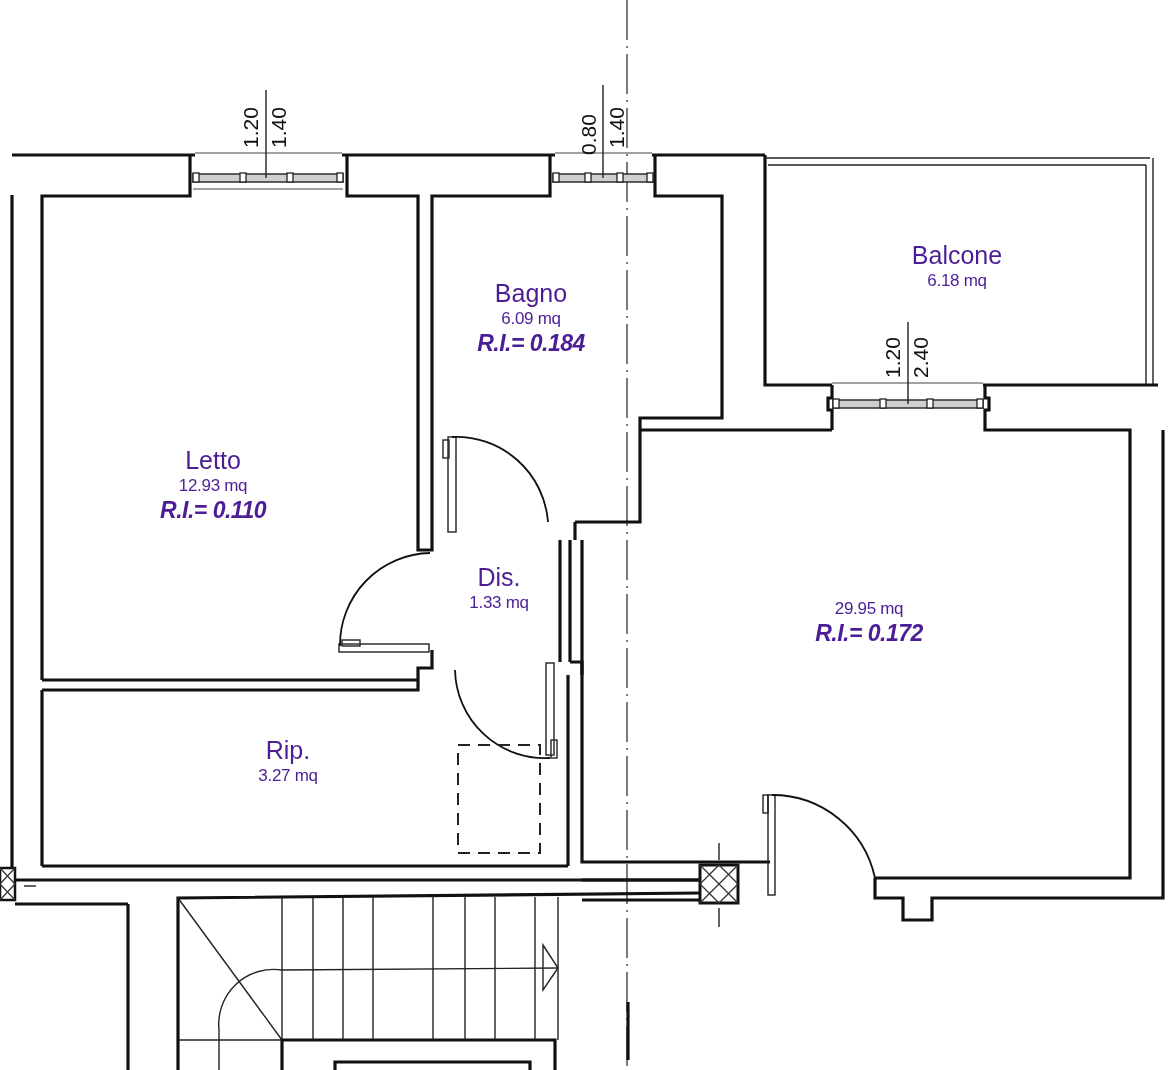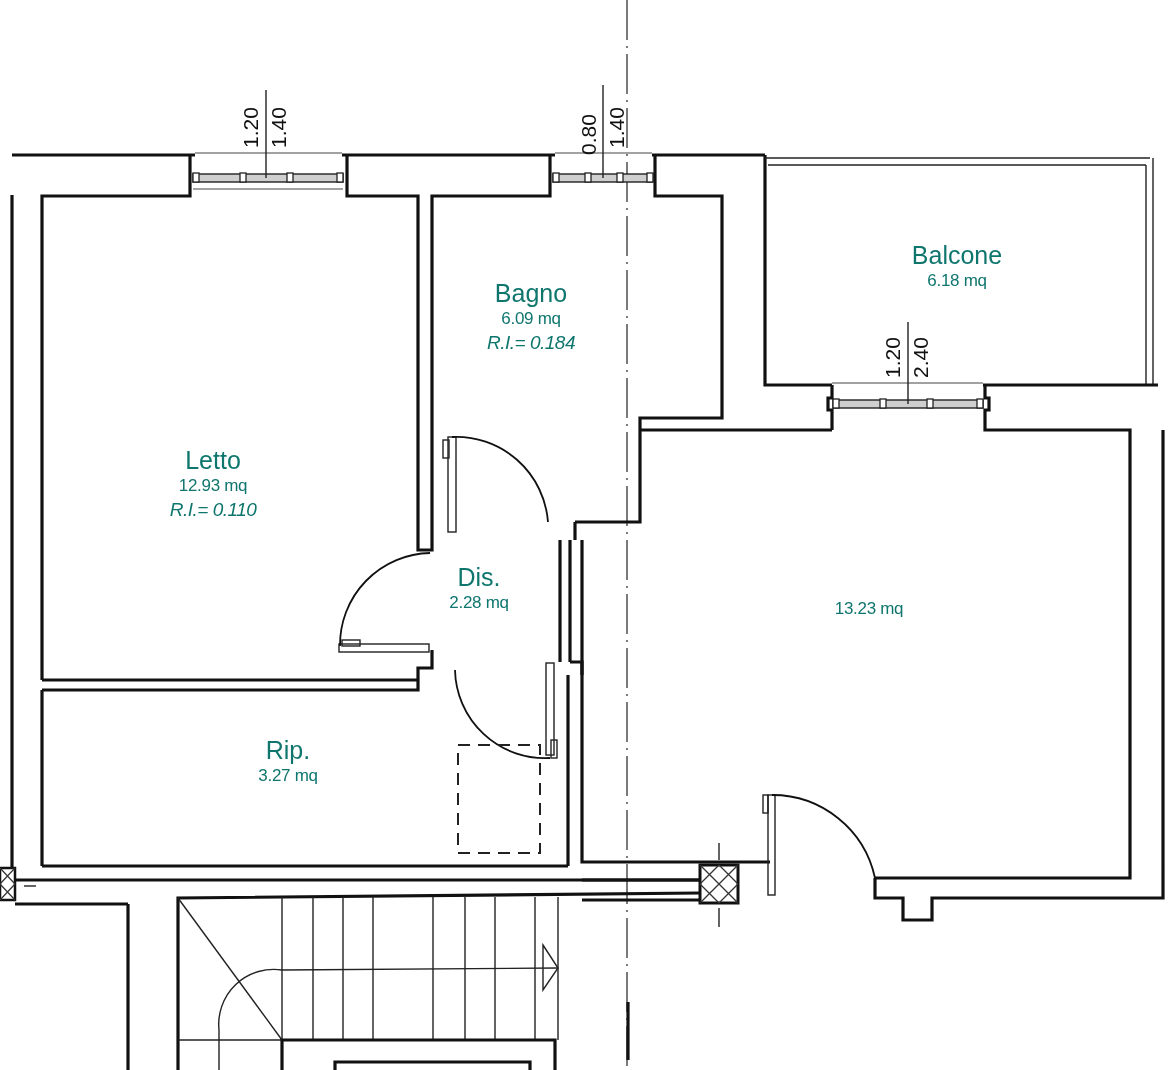--- a/index.html
+++ b/index.html
@@ -6,24 +6,24 @@
     body { width: 1171px; height: 1070px; overflow: hidden; position: relative; font-family: "Liberation Sans", sans-serif; }
     #plan { position: absolute; left: 0; top: 0; width: 1171px; height: 1070px; }
     .wall { fill: none; stroke: #111; stroke-width: 3.2; }
     .thin { fill: none; stroke: #222; stroke-width: 1.4; }
     .hair { fill: none; stroke: #444; stroke-width: 1; }
     .dash { fill: none; stroke: #222; stroke-width: 2; stroke-dasharray: 12 8; }
     .axis { fill: none; stroke: #333; stroke-width: 1.3; stroke-dasharray: 40 6 2 6; }
     .win  { fill: #cfcfcf; stroke: #222; stroke-width: 1.4; }
     .winpost { fill: #fff; stroke: #222; stroke-width: 1.3; }
     .swing { fill: none; stroke: #111; stroke-width: 1.8; }
-    .label { position: absolute; text-align: center; color: #0f766e; white-space: nowrap; transform: translateX(-50%); }
+    .label { position: absolute; text-align: center; color: #4c1d95; white-space: nowrap; transform: translateX(-50%); }
     .rname { font-size: 25px; line-height: 30px; }
     .rarea { font-size: 17px; line-height: 22px; letter-spacing: -0.3px; text-align: center; }
-    .rri { font-size: 19px; line-height: 26px; font-style: italic; letter-spacing: -0.5px; }
+    .rri { font-size: 23px; line-height: 26px; font-style: italic; letter-spacing: -0.5px; font-weight: bold; }
     .dim { position: absolute; font-size: 21px; color: #111; transform-origin: left top; transform: rotate(-90deg); white-space: nowrap; line-height: 22px; }
   </style>
 </head>
 <body>
 
 <svg id="plan" viewBox="0 0 1171 1070" xmlns="http://www.w3.org/2000/svg">
 
   <line class="axis" x1="627" y1="0" x2="627" y2="1070"></line>
 
   <g>
@@ -194,25 +194,26 @@
   <div class="rname">Bagno</div>
   <div class="rarea">6.09 mq</div>
   <div class="rri">R.I.= 0.184</div>
 </div>
 
 <div class="label" style="left:957px;top:240px;">
   <div class="rname">Balcone</div>
   <div class="rarea">6.18 mq</div>
 </div>
 
-<div class="label" style="left:479px;top:562px;">
+<div class="label" style="left:499px;top:562px;">
   <div class="rname">Dis.</div>
-  <div class="rarea">2.28 mq</div>
+  <div class="rarea">1.33 mq</div>
 </div>
 
 <div class="label" style="left:869px;top:598px;">
-  <div class="rarea">13.23 mq</div>
+  <div class="rarea">29.95 mq</div>
+  <div class="rri">R.I.= 0.172</div>
 </div>
 
 <div class="label" style="left:288px;top:735px;">
   <div class="rname">Rip.</div>
   <div class="rarea">3.27 mq</div>
 </div>
 
 </body></html>

